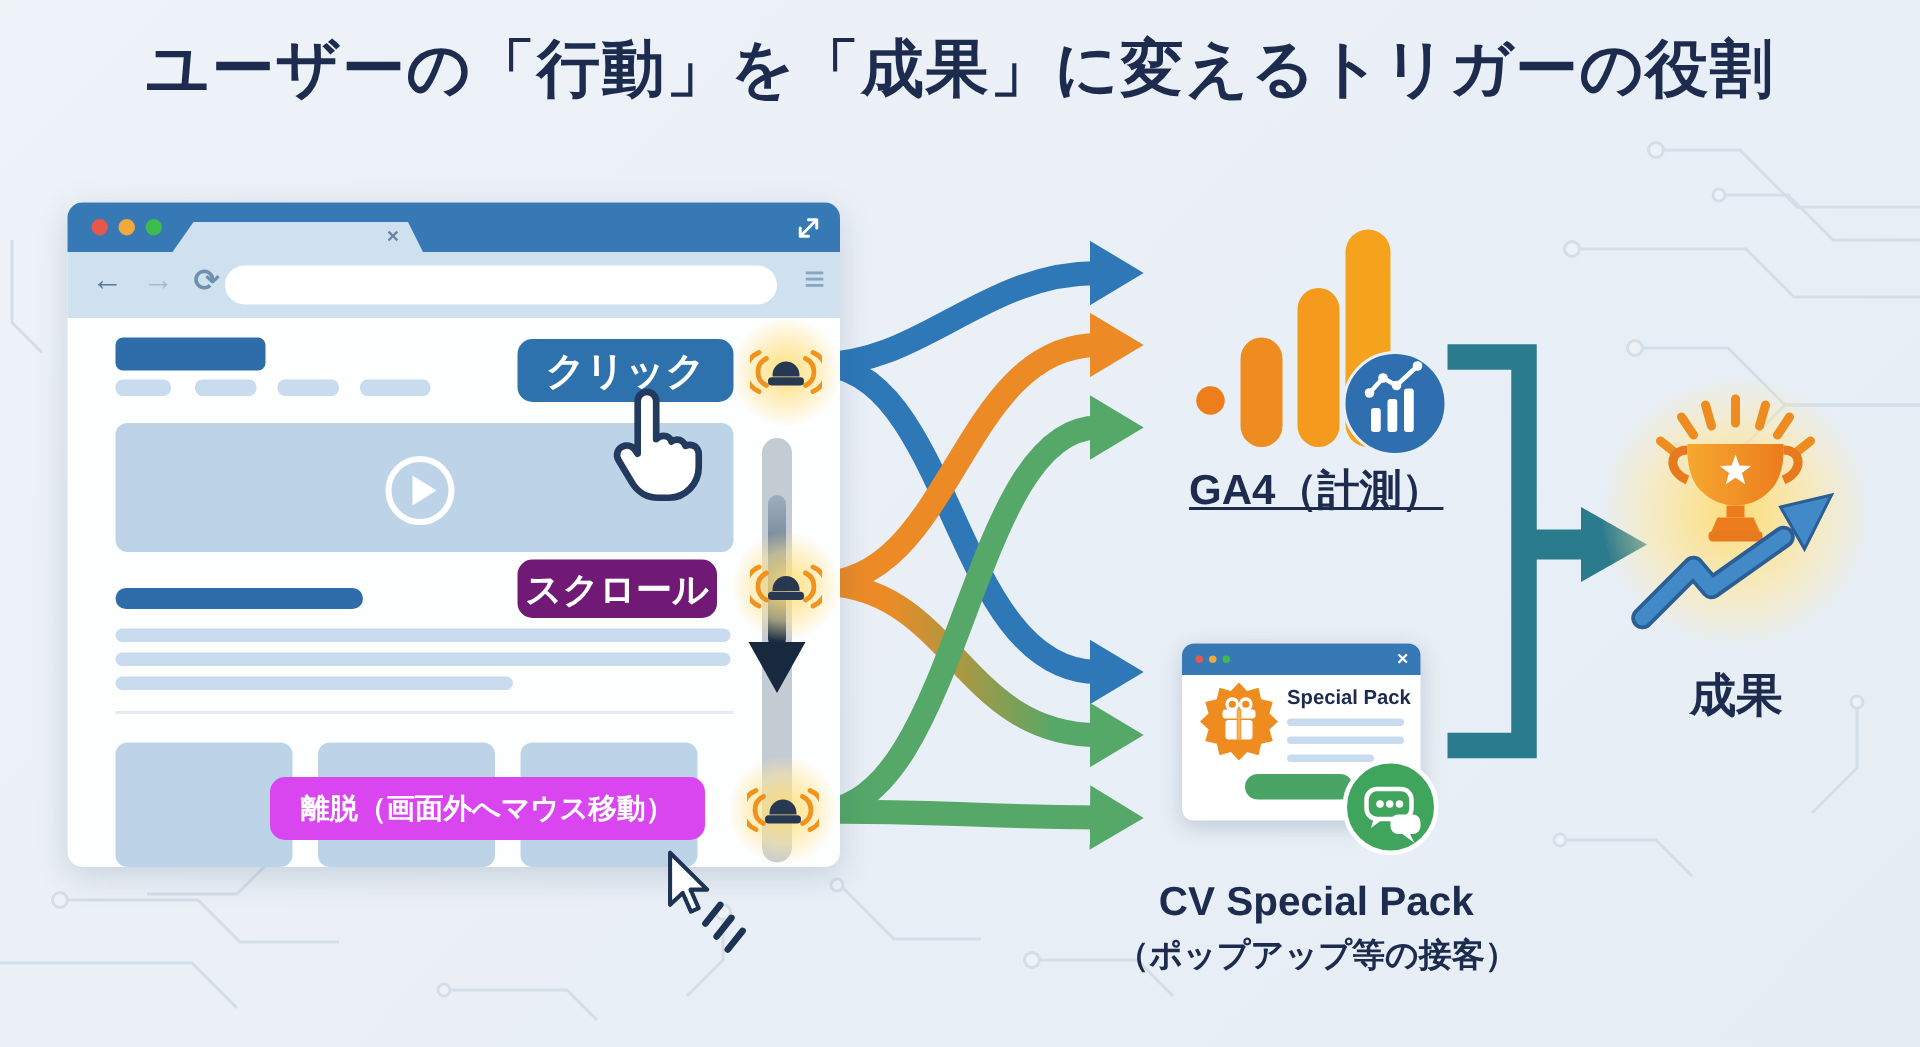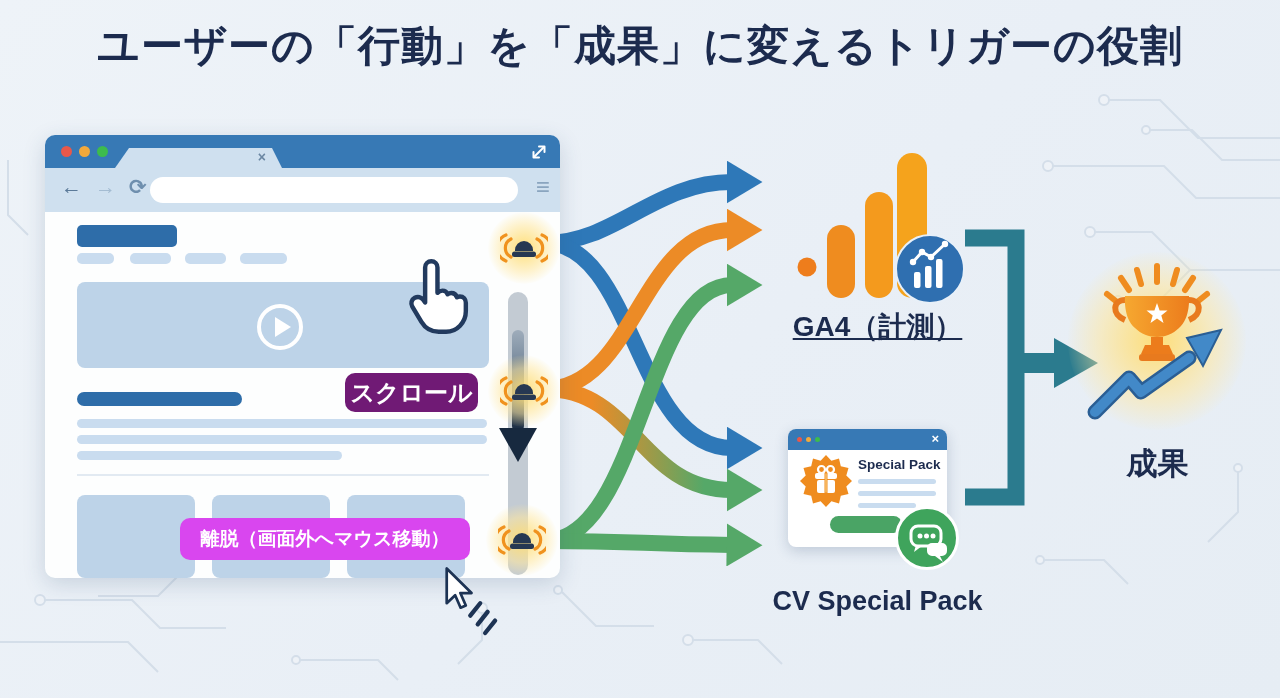--- a/index.html
+++ b/index.html
@@ -168,20 +168,23 @@
             <linearGradient id="sg" x1="0" y1="0" x2="0" y2="1">
           <stop offset="0" stop-color="#31517- 2" stop-opacity="0"></stop>
               <stop offset="0" stop-color="#315172" stop-opacity=".25"></stop>
           <stop offset="1" stop-color="#17293f"></stop>
             </linearGradient>
           </defs>
         <rect x="17" y="8" width="12" height="102" rx="6" fill="url(#sg)"></rect>
         <polygon points="4,106 42,106 23,140" fill="#17293f"></polygon>
       </svg>
 
+      <div class="abs trigger-btn" style="left:300px;top:14px;width:144px;height:42px;background:#2e72ad;font-size:26px;">
+        <span>クリック</span>
+      </div>
       <div class="abs trigger-btn" style="left:300px;top:161px;width:133px;height:39px;background:#701a75;font-size:24px;">
         <span>スクロール</span>
       </div>
       <div class="abs trigger-btn" style="left:135px;top:306px;width:290px;height:42px;background:#d946ef;font-size:19px;">
         <span>離脱（画面外へマウス移動）</span>
       </div>
 
       <div class="abs glow" style="left:443px;top:0px;width:72px;height:72px;border-radius:50%;"></div>
       <div class="abs glow" style="left:443px;top:143px;width:72px;height:72px;border-radius:50%;"></div>
       <div class="abs glow" style="left:441px;top:292px;width:72px;height:72px;border-radius:50%;"></div>
@@ -312,14 +315,15 @@
     <svg width="58" height="58" viewBox="0 0 58 58">
       <rect x="13" y="17" width="30" height="20" rx="7" fill="none" stroke="#fff" stroke-width="3"></rect>
       <path d="M18,36 l-2,7 l8,-6" fill="#fff"></path>
       <circle cx="22" cy="27" r="2.5" fill="#fff"></circle>
         <circle cx="28.5" cy="27" r="2.5" fill="#fff"></circle>
         <circle cx="35" cy="27" r="2.5" fill="#fff"></circle>
       <path d="M34,34 h10 a5,5 0 0 1 5,5 v3 a5,5 0 0 1 -5,5 h-2 l3,6 l-8,-6 h-3 a5,5 0 0 1 -5,-5 v-3 a5,5 0 0 1 5,-5 z" fill="#fff"></path>
     </svg>
   </div>
   <div id="cv-name" class="abs biglabel navy">CV Special Pack</div>
+  <div id="cv-sub" class="abs biglabel navy">（ポップアップ等の接客）</div>
 
 </div>
 
 </body></html>

